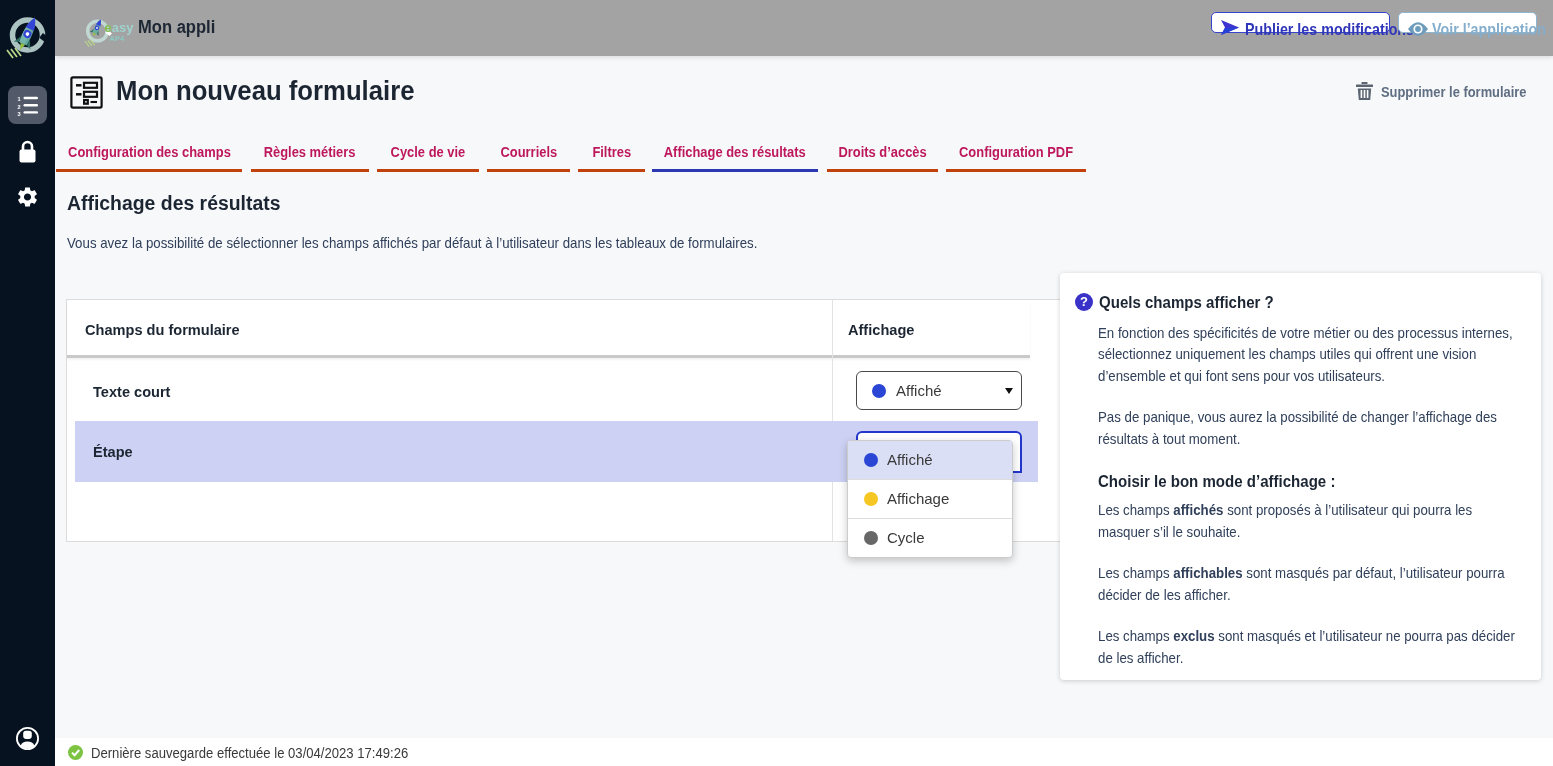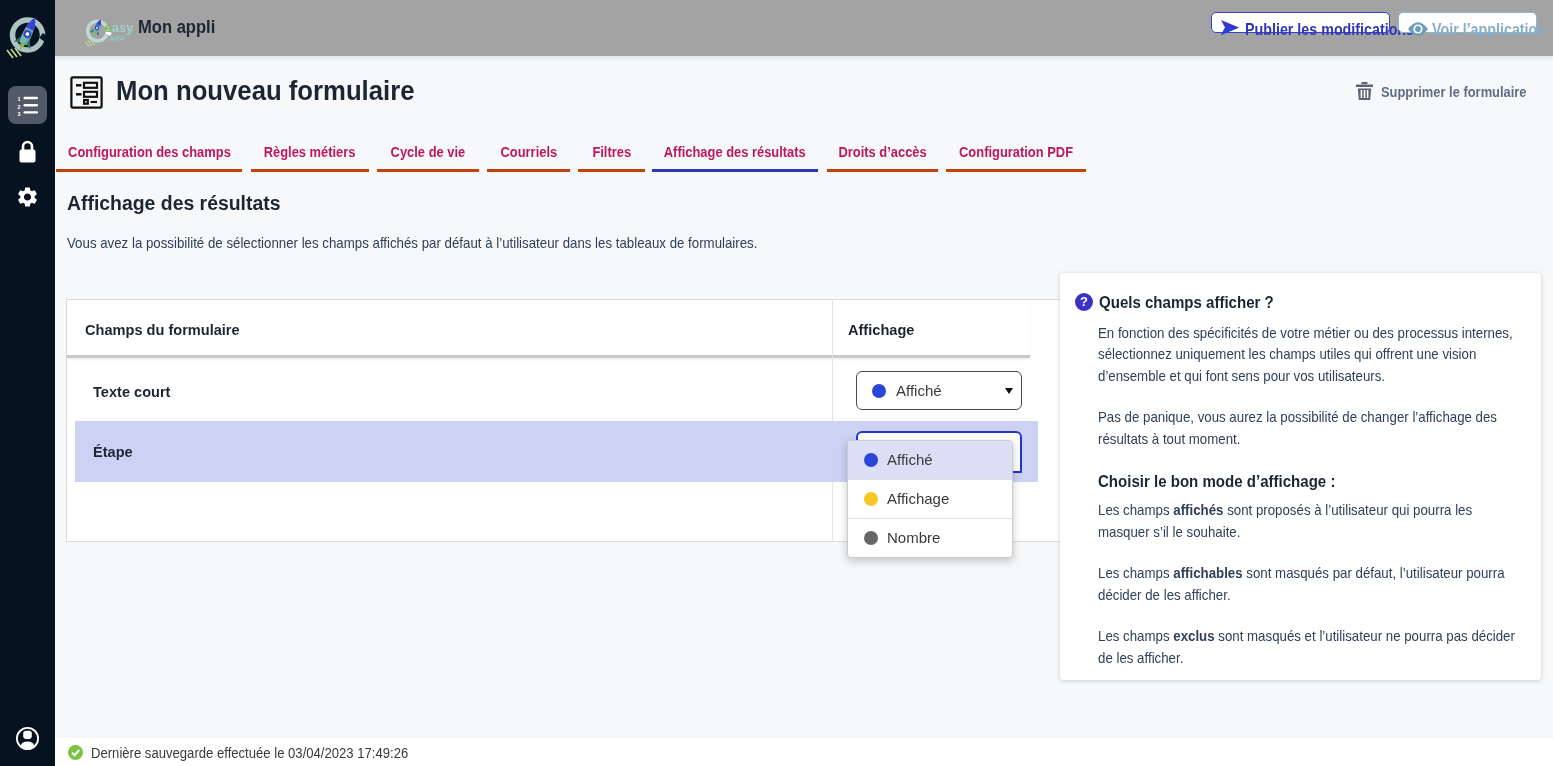--- a/index.html
+++ b/index.html
@@ -132,21 +132,21 @@
     <div class="mi hl">
         <span class="dot" style="background:#2b45d4;"></span>
         <span class="mtx">Affiché</span>
       </div>
     <div class="mi">
         <span class="dot" style="background:#f6c723;"></span>
         <span class="mtx">Affichage</span>
       </div>
     <div class="mi">
         <span class="dot" style="background:#676767;"></span>
-        <span class="mtx">Nombre</span>
+        <span class="mtx">Cycle</span>
       </div>
   </div>
 
   <div class="panel">
     <span class="q">?</span>
     <h3>Quels champs afficher ?</h3>
     <div class="body">
       <p>En fonction des spécificités de votre métier ou des processus internes,<br>sélectionnez uniquement les champs utiles qui offrent une vision<br>d’ensemble et qui font sens pour vos utilisateurs.</p>
       <p>Pas de panique, vous aurez la possibilité de changer l’affichage des<br>résultats à tout moment.</p>
       <div class="sub">Choisir le bon mode d’affichage :</div>

